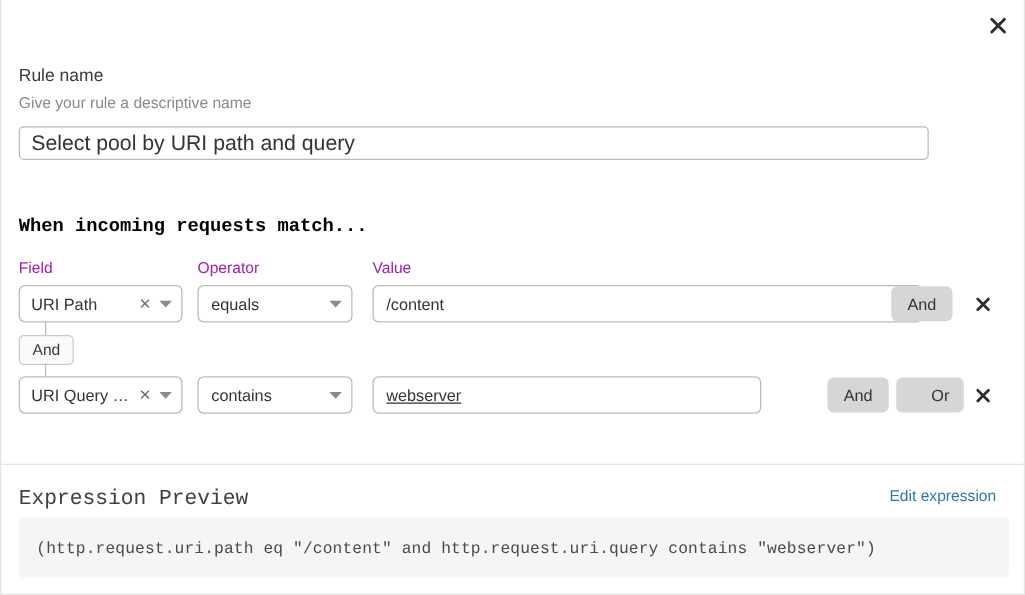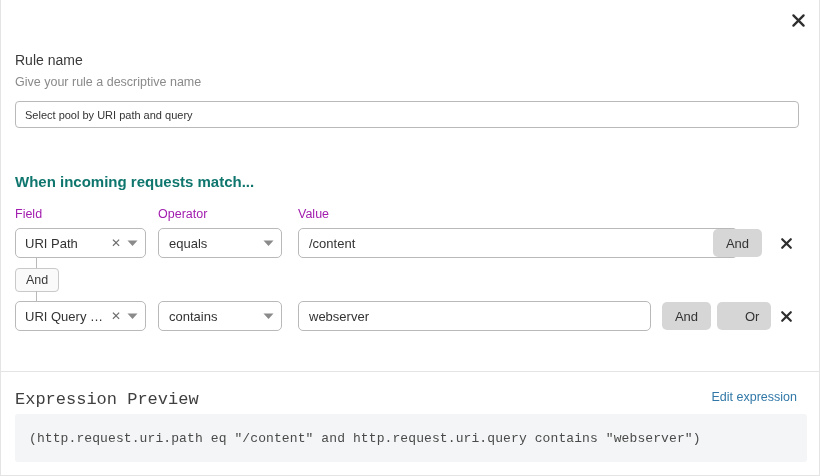--- a/index.html
+++ b/index.html
@@ -63,40 +63,41 @@
     font-size: 12.5px;
     color: #8a8a8a;
   }
   .rule-name-label { top: 52px; text-align: right; }
   .rule-name-sub   { top: 75px; }
 
   .rule-name-input {
     position: absolute;
     left: 14px;
     top: 101px;
-    width: 784px;
+    width: 728px;
     height: 27px;
     border: 1px solid #b9b9b9;
     border-radius: 4px;
     background: #fff;
     font-family: "Liberation Sans", sans-serif;
-    font-size: 11px;
+    font-size: 17px;
     color: #333333;
     padding: 0 9px;
     outline: none;
   }
 
   
   .match-heading {
     position: absolute;
     left: 14px;
     top: 173px;
     font-size: 15px;
     font-weight: bold;
-    color: #0f766e;
+    color: #000000;
+    font-family: Liberation Mono, monospace;
   }
 
   
   .col-head {
     position: absolute;
     top: 207px;
     font-size: 12.5px;
     color: #a21caf;
   }
   .col-head.field    { left: 14px; }
@@ -170,21 +171,21 @@
     border: 1px solid #b9b9b9;
     border-radius: 5px;
     background: #fff;
     font-family: "Liberation Sans", sans-serif;
     font-size: 13px;
     color: #333333;
     padding: 0 10px;
     outline: none;
   }
   .value-input.w-long  { width: 440px; }
-  .value-input.w-short { width: 353px; }
+  .value-input.w-short { width: 311px; text-decoration: underline; }
 
   
   .pill {
     position: absolute;
     top: 1px;
     height: 28px;
     min-width: 49px;
     border: none;
     border-radius: 5px;
     background: #d6d6d6;

